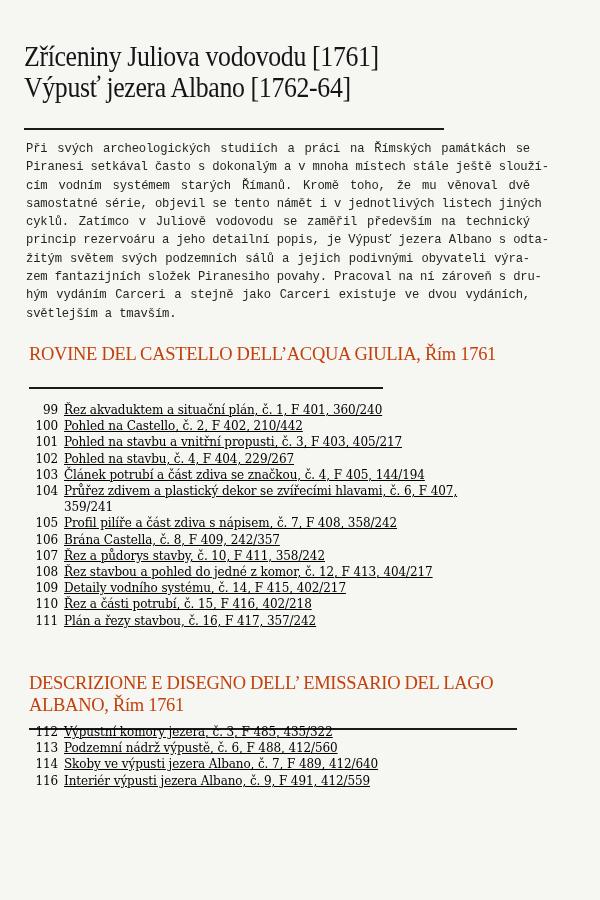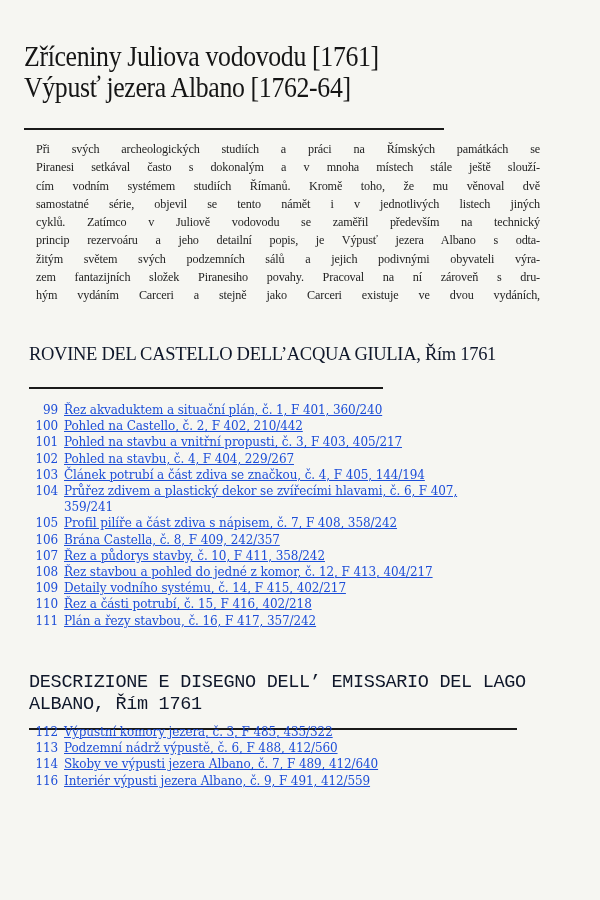--- a/index.html
+++ b/index.html
@@ -17,38 +17,37 @@
     color: #151515;
     transform: scaleX(0.86); transform-origin: left top;
     white-space: nowrap;
   }
   .title div { margin: 0; }
   .rule {
     position: absolute; height: 2px; background: #1a1a1a;
   }
   .intro {
     position: absolute; left: 26px; top: 140px; width: 504px;
-    font-family: Liberation Serif, serif;
+    font-family: Liberation Mono, monospace;
     font-size: 12.2px; line-height: 18.3px;
     color: #242424; text-align: justify;
     letter-spacing: -0.15px;
-    margin-left: 10px;
   }
   .intro .ln { display: block; white-space: nowrap; text-align-last: justify; text-align: justify; }
   .intro .ln.last { text-align-last: left; }
   .section-head {
     position: absolute; left: 29px; width: 520px;
     font-family: "Liberation Serif", serif;
-    font-size: 18.5px; line-height: 22px; color: #0f172a;
+    font-size: 18.5px; line-height: 22px; color: #c2410c;
     letter-spacing: -0.3px;
   }
   .list {
     position: absolute; left: 26px; width: 540px;
     font-family: "DejaVu Serif", serif;
-    font-size: 12px; line-height: 16.2px; color: #1d4ed8;
+    font-size: 12px; line-height: 16.2px; color: #000000;
     letter-spacing: -0.1px;
   }
   .item { display: flex; }
   .num { width: 32px; text-align: right; padding-right: 6px; flex: none; }
   .txt { flex: 1; text-decoration: underline; }
   .cont { padding-left: 38px; }
 </style>
 </head>
 <body>
 
@@ -57,27 +56,28 @@
   <div class="title">
     <div>Zříceniny Juliova vodovodu [1761]</div>
     <div>Výpusť jezera Albano [1762-64]</div>
   </div>
 
   <div class="rule" style="left:24px; top:128px; width:420px;"></div>
 
   <div class="intro">
     <span class="ln">Při svých archeologických studiích a práci na Římských památkách se</span>
     <span class="ln">Piranesi setkával často s dokonalým a v mnoha místech stále ještě slouží-</span>
-    <span class="ln">cím vodním systémem studiích Římanů. Kromě toho, že mu věnoval dvě</span>
+    <span class="ln">cím vodním systémem starých Římanů. Kromě toho, že mu věnoval dvě</span>
     <span class="ln">samostatné série, objevil se tento námět i v jednotlivých listech jiných</span>
     <span class="ln">cyklů. Zatímco v Juliově vodovodu se zaměřil především na technický</span>
     <span class="ln">princip rezervoáru a jeho detailní popis, je Výpusť jezera Albano s odta-</span>
     <span class="ln">žitým světem svých podzemních sálů a jejich podivnými obyvateli výra-</span>
     <span class="ln">zem fantazijních složek Piranesiho povahy. Pracoval na ní zároveň s dru-</span>
     <span class="ln">hým vydáním Carceri a stejně jako Carceri existuje ve dvou vydáních,</span>
+    <span class="ln last">světlejším a tmavším.</span>
   </div>
 
   <div class="section-head" style="top:343px;">
     <div>ROVINE DEL CASTELLO DELL’ACQUA GIULIA, Řím 1761</div>
   </div>
   <div class="rule" style="left:29px; top:387px; width:354px;"></div>
 
   <div class="list" style="top:402px;">
     <div class="item">
         <span class="num">99</span>
@@ -127,21 +127,21 @@
     <div class="item">
         <span class="num">110</span>
         <span class="txt">Řez a části potrubí, č. 15, F 416, 402/218</span>
       </div>
     <div class="item">
         <span class="num">111</span>
         <span class="txt">Plán a řezy stavbou, č. 16, F 417, 357/242</span>
       </div>
   </div>
 
-  <div class="section-head" style="top:672px;font-family:Liberation Mono, monospace;">
+  <div class="section-head" style="top:672px;">
     <div>DESCRIZIONE E DISEGNO DELL’ EMISSARIO DEL LAGO</div>
     <div>ALBANO, Řím 1761</div>
   </div>
   <div class="rule" style="left:29px; top:728px; width:488px;"></div>
 
   <div class="list" style="top:724px;">
     <div class="item">
         <span class="num">112</span>
         <span class="txt">Výpustní komory jezera, č. 3, F 485, 435/322</span>
       </div>

